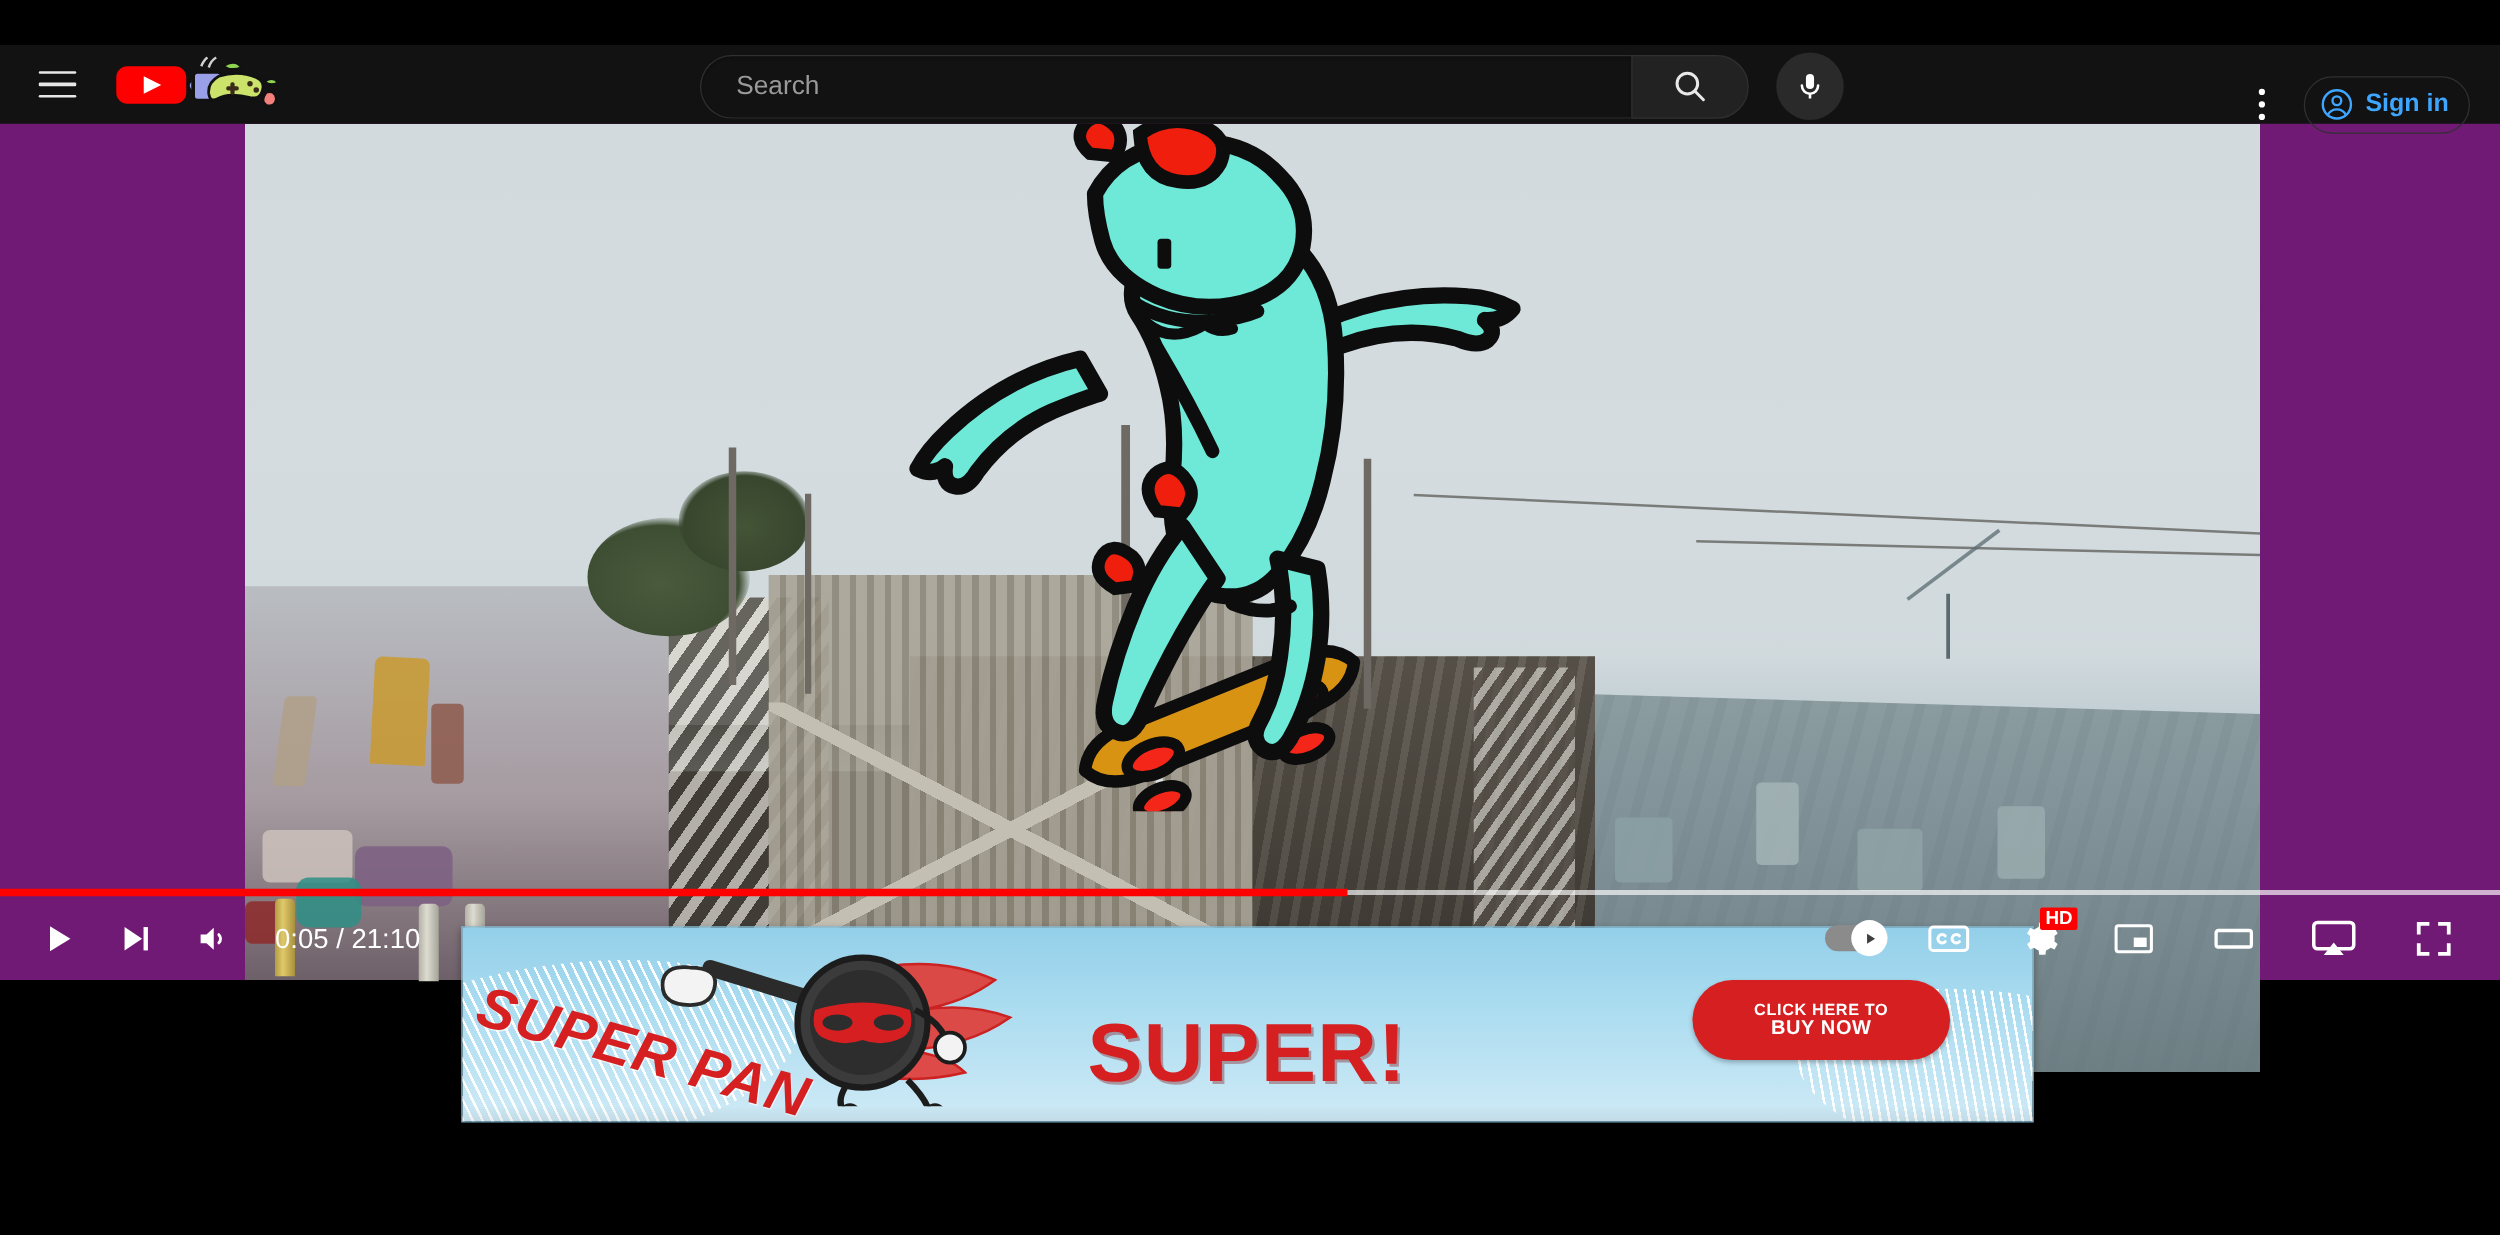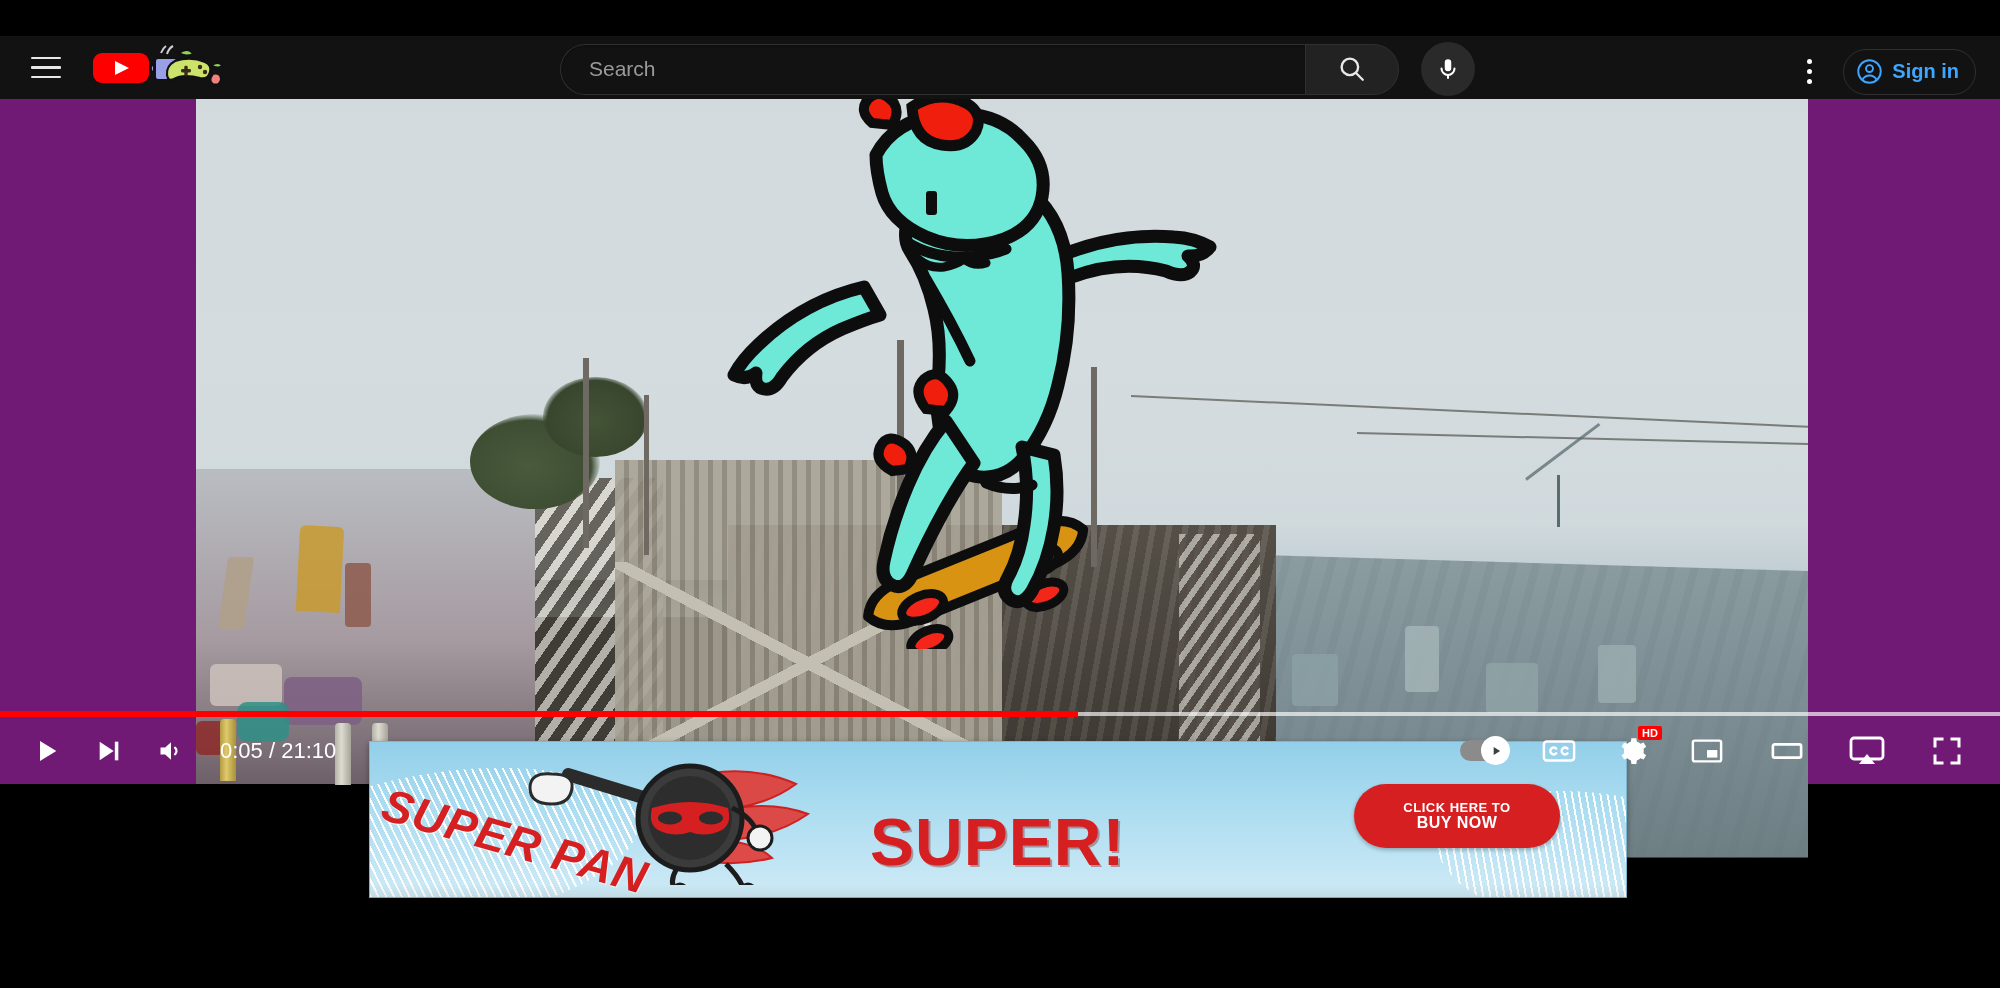--- a/index.html
+++ b/index.html
@@ -60,21 +60,21 @@
     display:flex; align-items:center; justify-content:center;
     cursor: pointer;
   }
   .mic-btn {
     width: 54px; height: 54px; margin-left: 22px;
     border-radius: 50%; background: #2a2a2a;
     display:flex; align-items:center; justify-content:center; cursor:pointer;
   }
 
   .header-right {
-    position: absolute; right: 24px; top: 4px; height: 63px;
+    position: absolute; right: 24px; top: 16px; height: 63px;
     display:flex; align-items:center; gap: 10px; justify-content: center;
   }
   .kebab {
     width: 48px; height: 48px; border-radius: 50%;
     display:flex; flex-direction:column; align-items:center; justify-content:center;
     gap: 5px; cursor:pointer;
   }
   .kebab i { display:block; width:5px; height:5px; border-radius:50%; background:#fff; }
   .signin-btn {
     height: 46px; padding: 0 16px 0 12px;
@@ -278,21 +278,21 @@
     background: #8b8b8b; position:relative;
   }
   .ap-knob {
     position:absolute; right: -4px; top: -4px;
     width: 29px; height: 29px; border-radius:50%;
     background:#fff; display:flex; align-items:center; justify-content:center;
   }
   .hd-badge {
     position:absolute; top: 6px; right: 2px;
     background:#ff0000; color:#fff;
-    font-size: 11px; font-weight: 700;
+    font-size: 15px; font-weight: 700;
     padding: 1px 4px; border-radius: 2px; line-height: 1.1;
     font-family: "Liberation Sans", sans-serif;
   }
 </style>
 </head>
 <body>
 
 <div class="page">
 
   <div class="header">

